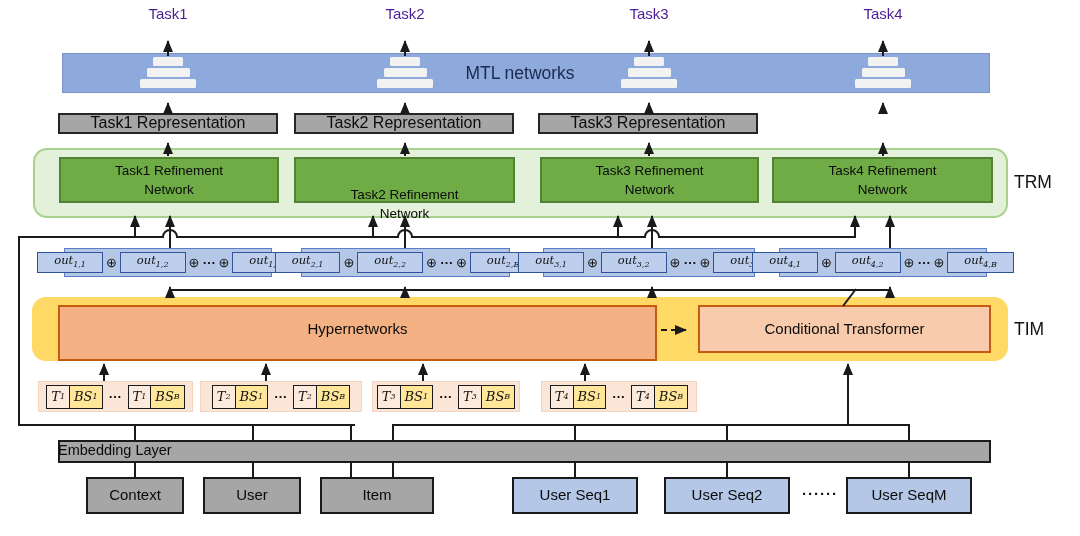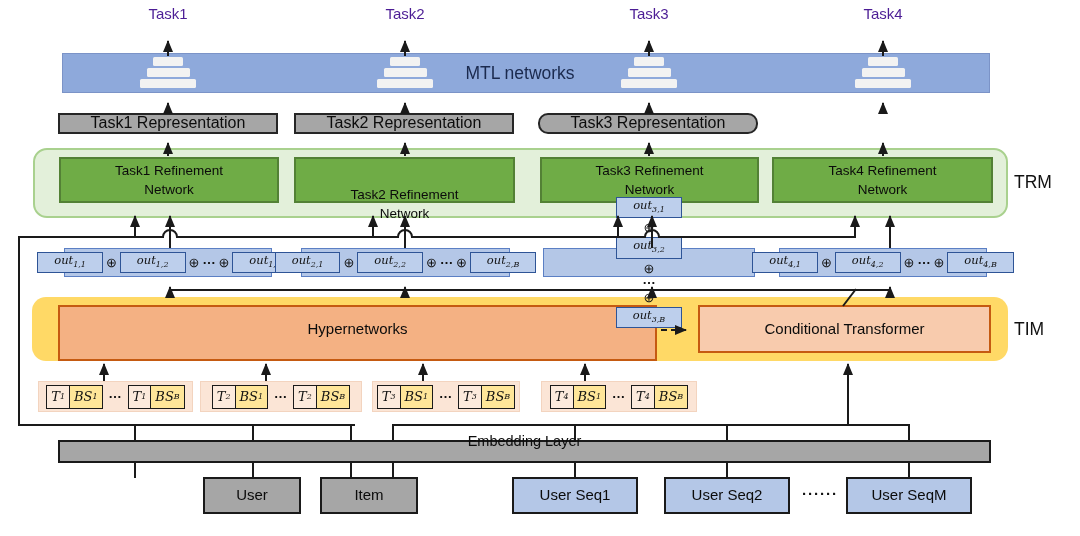--- a/index.html
+++ b/index.html
@@ -26,21 +26,21 @@
   .cdots{font-style:normal;font-size:13px;font-weight:bold;line-height:10px;}
   .tim-wrap{left:32px;top:297px;width:976px;height:64px;background:var(--tim-fill,#FFD966);border-radius:14px;z-index:2;}
   .hyper-box{left:58px;top:305px;width:599px;height:56px;background:var(--hyper-fill,#F4B183);border:2px solid var(--orange-border,#C55A11);z-index:3;font-size:15px;text-align:center;line-height:44px;color:#0b0b0b;}
   .ct-box{left:698px;top:305px;width:293px;height:48px;background:var(--ct-fill,#F8CBAD);border:2px solid var(--orange-border,#C55A11);z-index:3;font-size:15px;text-align:center;line-height:44px;color:#0b0b0b;}
   .tbs-wrap{z-index:4;top:381px;height:31px;background:var(--tbs-fill,#FBE5D6);border:1px solid #f3d4bf;display:flex;align-items:center;justify-content:center;gap:6px;font-size:13px;}
   .tb{height:22px;display:inline-flex;align-items:center;justify-content:center;padding:0 4px;line-height:20px;border:1.5px solid #1a1a1a;white-space:nowrap;}
   .t-cell{background:var(--t-fill,#FCEADC);border-right:none;}
   .bs-cell{background:var(--bs-fill,#FFE699);}
   .pair{display:inline-flex;}
   .emb-bar{left:58px;top:440px;width:933px;height:23px;background:var(--gray-fill,#A6A6A6);border:2px solid #1a1a1a;z-index:2;}
-  .emb-label{z-index:3;left:58px;top:433px;width:933px;text-align:center;font-size:14.5px;color:#0b0b0b;}
+  .emb-label{z-index:3;left:58px;top:442px;width:933px;text-align:left;font-size:14.5px;color:#0b0b0b;}
   .in-box{z-index:4;top:477px;height:37px;border:2px solid #1a1a1a;font-size:15px;text-align:center;line-height:32px;color:#0b0b0b;}
   .in-gray{background:var(--gray-fill,#A6A6A6);}
   .in-blue{background:var(--blue-fill,#B4C7E7);}
   .seq-dots{z-index:4;left:792px;top:485px;width:56px;text-align:center;font-size:15px;font-weight:bold;letter-spacing:1px;color:#111;}
 </style>
 </head>
 <body>
 
 <div class="stage">
   <svg id="wires-under" class="wires" width="1080" height="536" viewBox="0 0 1080 536">
@@ -191,26 +191,26 @@
         <span class="tb bs-cell math">
           <i>BS</i>
           <sub>B</sub>
         </span>
       </span>
     </div>
     <div class="abs task-label" style="left: 604px; top: 5px; width: 90px;">Task3</div>
     <div class="abs stack-bar" style="left: 621px; top: 79px; width: 56px;"></div>
     <div class="abs stack-bar" style="left: 627.5px; top: 68px; width: 43px;"></div>
     <div class="abs stack-bar" style="left: 634px; top: 57px; width: 30px;"></div>
-    <div class="abs rep-box" style="left: 538px; width: 220px; border-radius: 10px;">Task3 Representation</div>
+    <div class="abs rep-box" style="left: 538px; width: 220px;">Task3 Representation</div>
     <div class="abs green-box" style="left: 540px; width: 219px;">
       <span class="" style="display: block;">Task3 Refinement</span>
       <span class="" style="display: block;">Network</span>
     </div>
-    <div class="abs out-wrap" style="left: 543px; width: 212px; flex-direction: column;">
+    <div class="abs out-wrap" style="left: 543px; width: 212px;">
       <span class="out-box math"><i>out</i><sub>3,1</sub></span>
       <span class="oplus">⊕</span>
       <span class="out-box math"><i>out</i><sub>3,2</sub></span>
       <span class="oplus">⊕</span>
       <span class="cdots">⋯</span>
       <span class="oplus">⊕</span>
       <span class="out-box math"><i>out</i><sub>3,B</sub></span>
     </div>
     <div class="abs tbs-wrap" style="left: 372px; width: 148px;">
       <span class="pair">
@@ -268,18 +268,19 @@
         <span class="tb t-cell math">
           <i>T</i>
           <sub>4</sub>
         </span>
         <span class="tb bs-cell math">
           <i>BS</i>
           <sub>B</sub>
         </span>
       </span>
     </div>
+    <div class="abs in-box in-gray" style="left: 86px; width: 98px;">Context</div>
     <div class="abs in-box in-gray" style="left: 203px; width: 98px;">User</div>
-    <div class="abs in-box in-gray" style="left: 320px; width: 98px;">Item</div>
+    <div class="abs in-box in-gray" style="left: 320px; width: 114px;">Item</div>
     <div class="abs in-box in-blue" style="left: 512px; width: 126px;">User Seq1</div>
     <div class="abs in-box in-blue" style="left: 664px; width: 126px;">User Seq2</div>
     <div class="abs in-box in-blue" style="left: 846px; width: 126px;">User SeqM</div>
   </div>
 
 </body></html>

